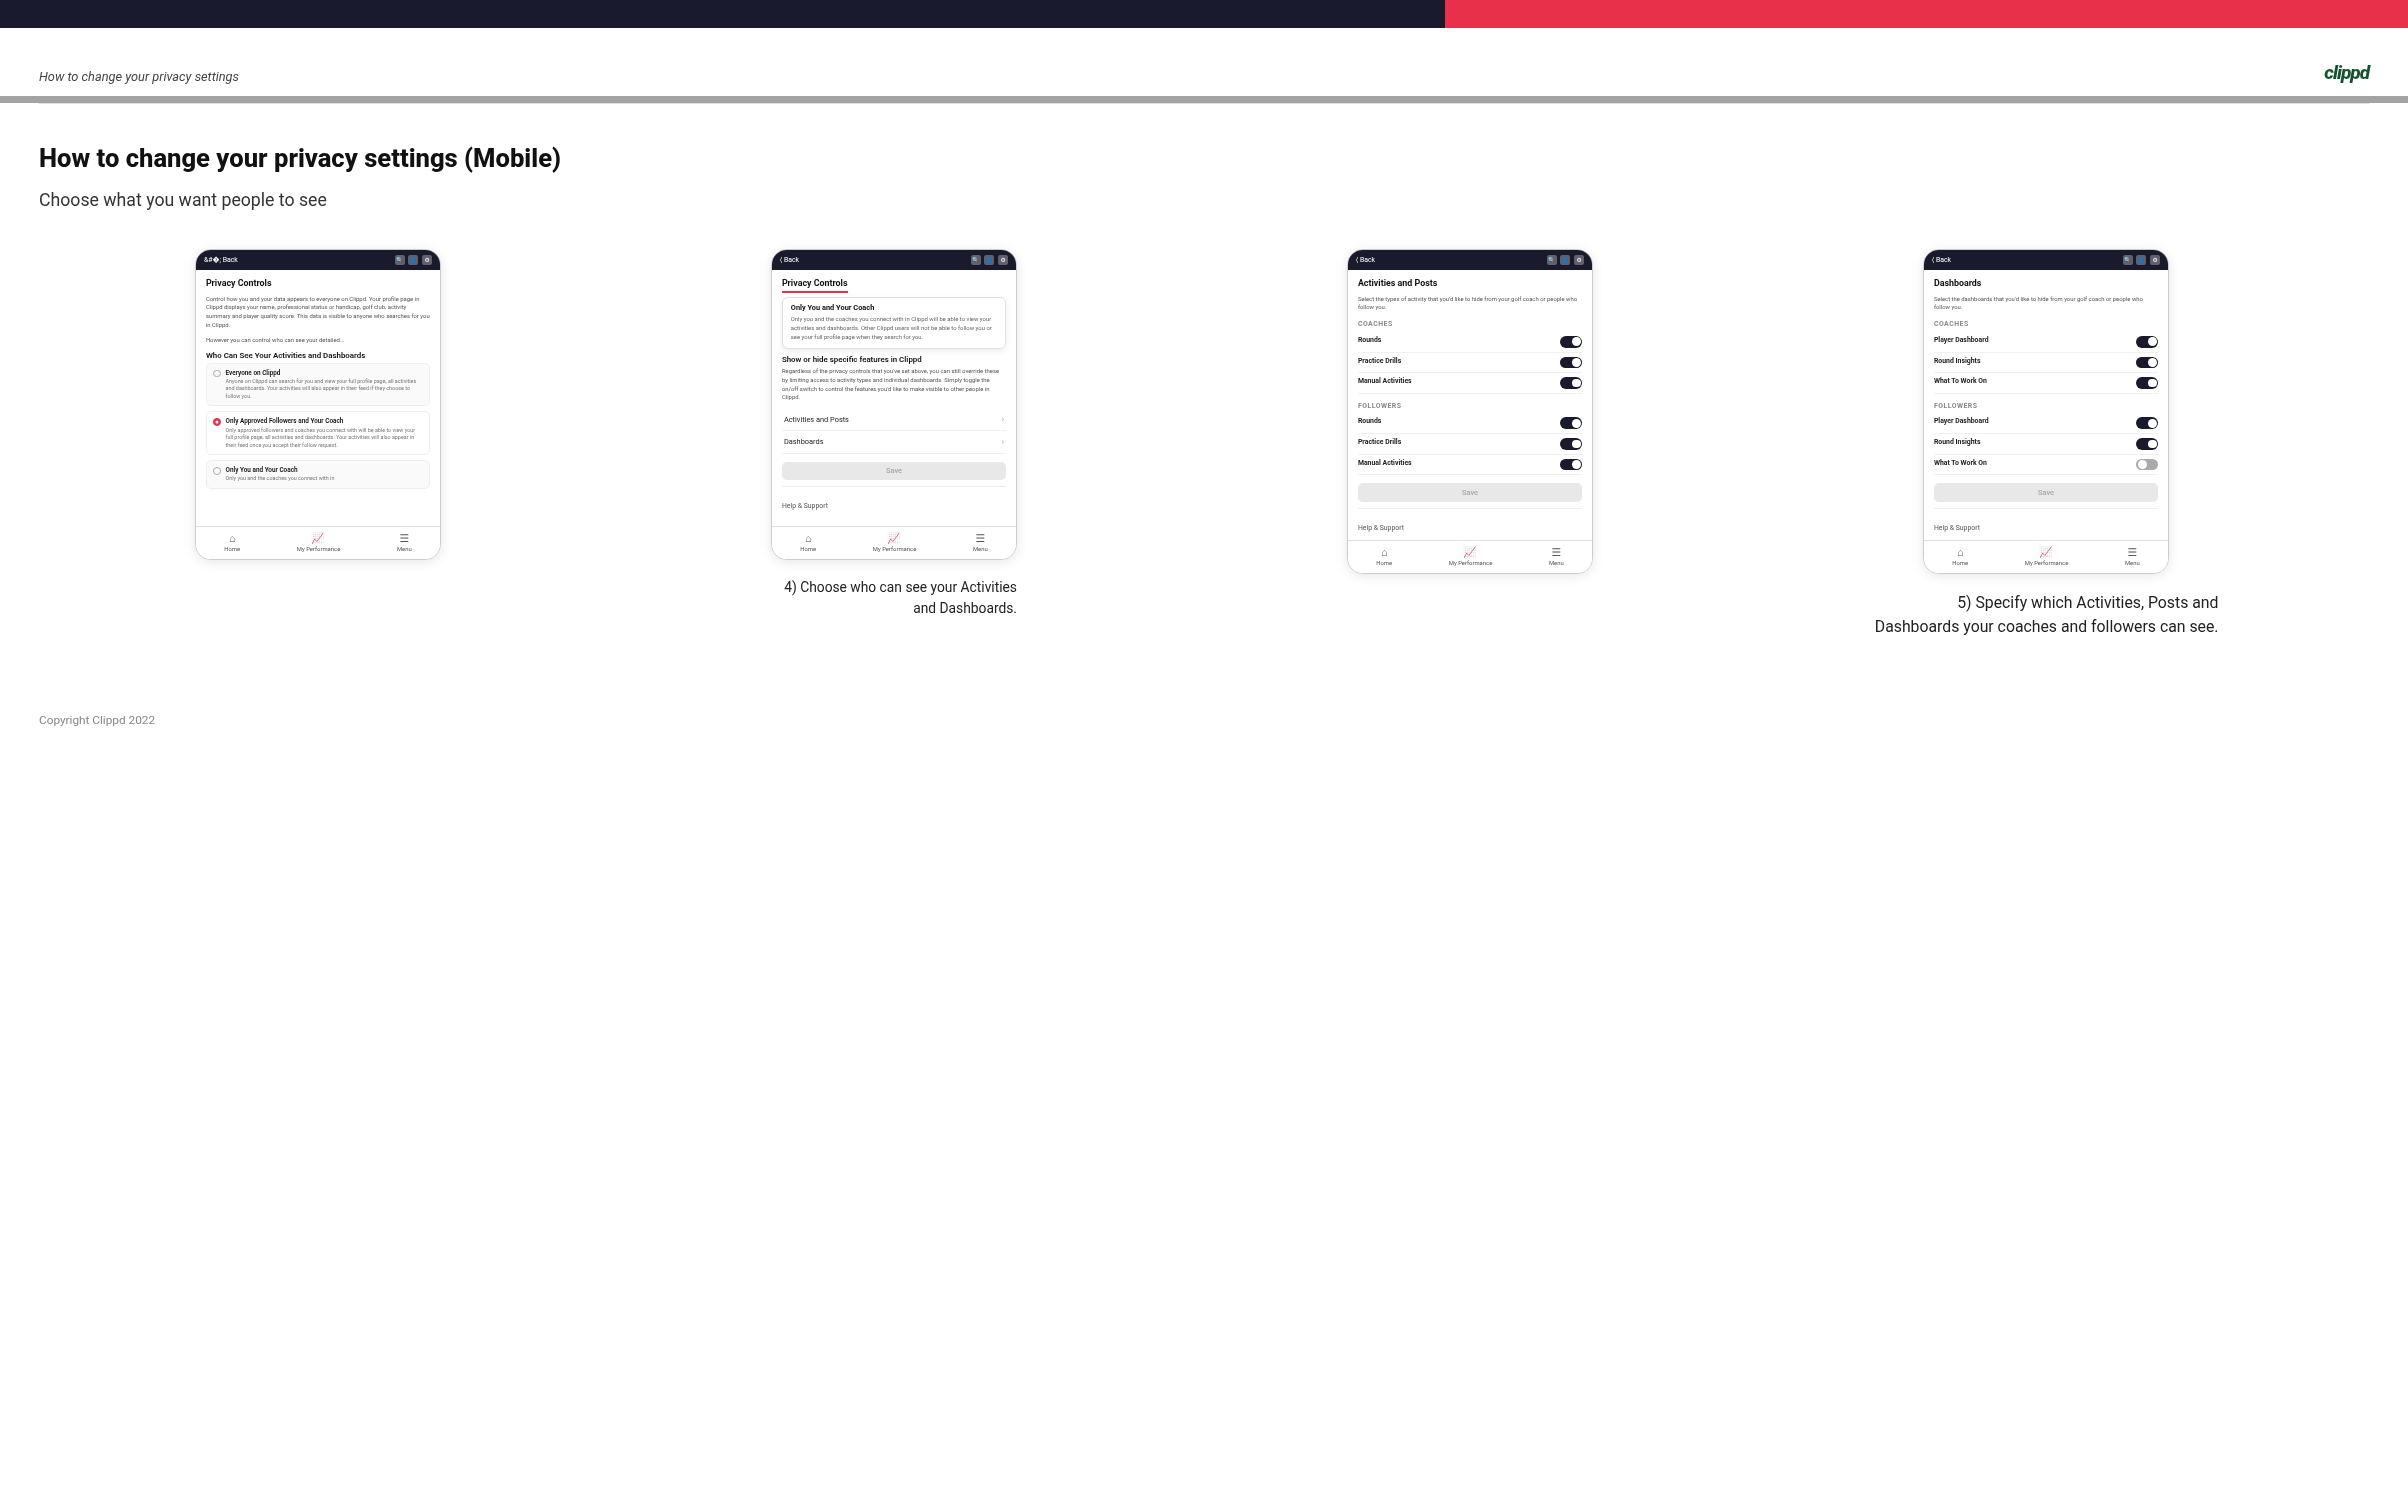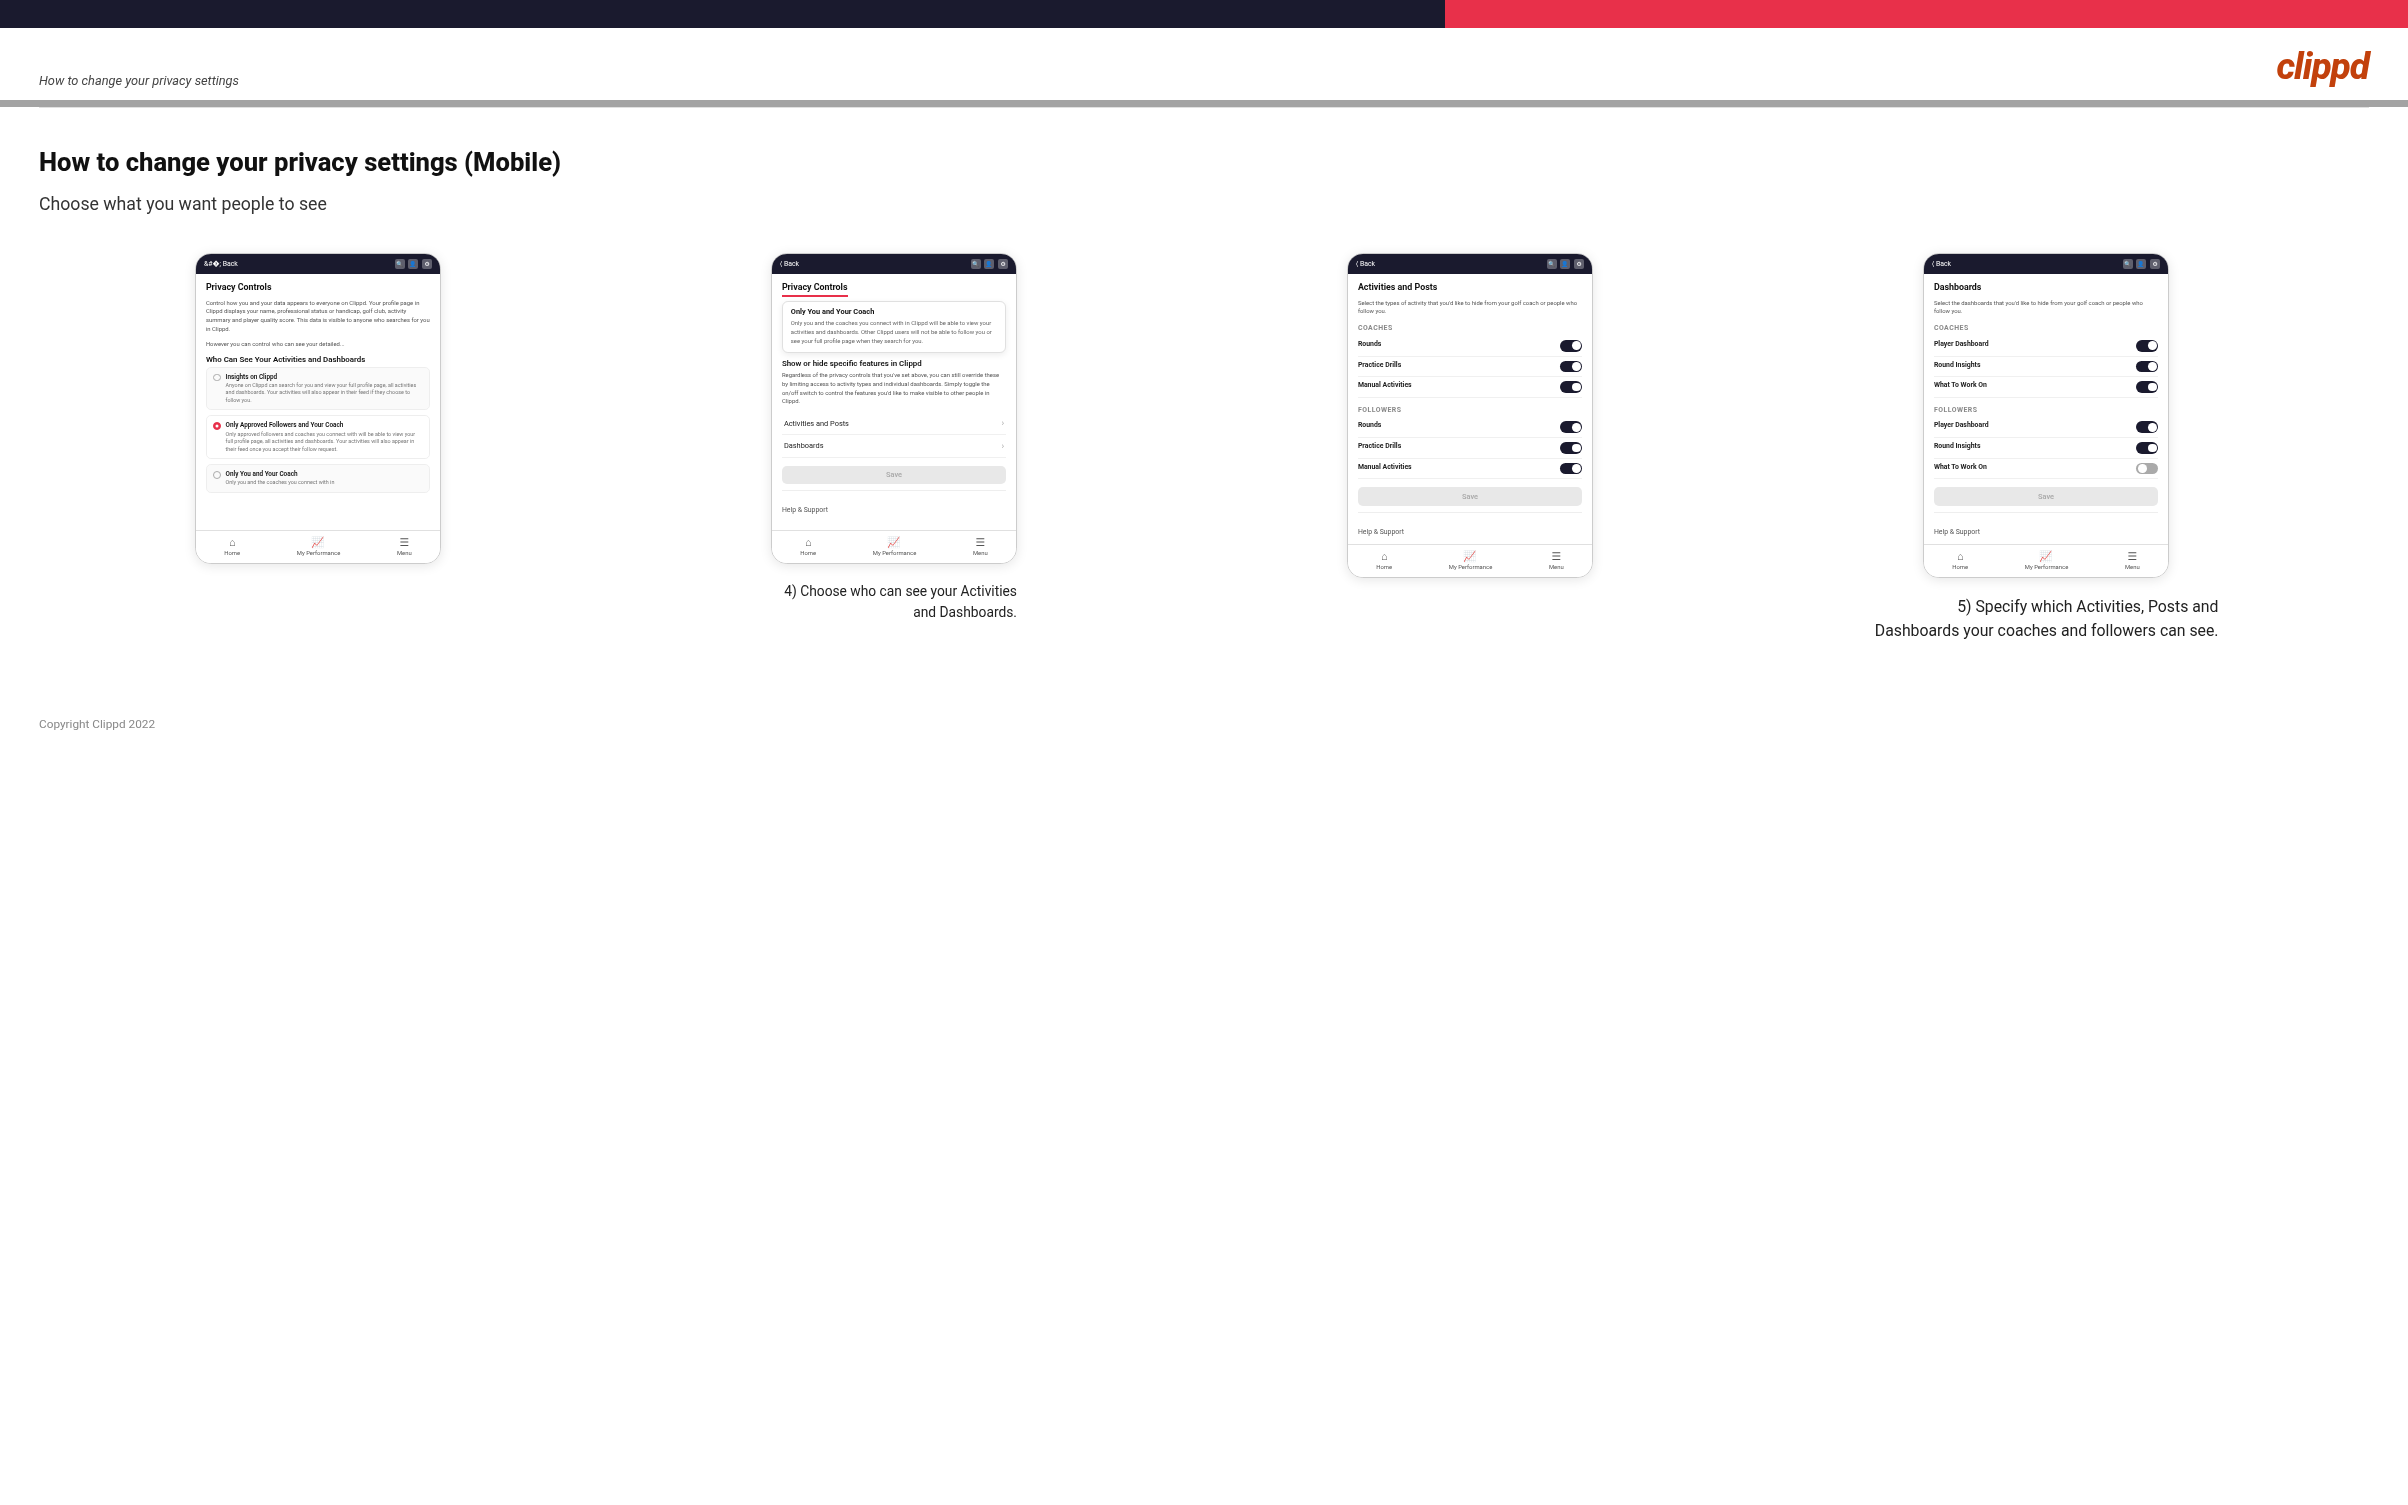--- a/index.html
+++ b/index.html
@@ -24,24 +24,25 @@
       justify-content: space-between;
       padding: 17.7px 39px 11.8px 39px;
       border-bottom: 7px solid #a3a3a3;
       font-style: italic;
     }
     .header-breadcrumb {
       font-size: 12.8px;
       color: #444;
     }
     .logo {
-      font-size: 37px;
+      font-size: 19px;
       font-weight: 800;
-      color: #c2410c;
+      color: #14532d;
       letter-spacing: -1px;
+      margin-top: 16px;
     }
 
     
     .main {
       padding: 39px 39px 59px 39px;
       max-width: 2364px;
     }
 
     .page-title {
       font-size: 25.6px;
@@ -386,21 +387,21 @@
 
         <div class="phone-content">
           <div class="phone-section-title">Privacy Controls</div>
           <p class="phone-body-text">Control how you and your data appears to everyone on Clippd. Your profile page in Clippd displays your name, professional status or handicap, golf club, activity summary and player quality score. This data is visible to anyone who searches for you in Clippd.</p>
           <p class="phone-body-text">However you can control who can see your detailed...</p>
           <div class="phone-subtitle">Who Can See Your Activities and Dashboards</div>
 
           <div class="radio-option">
             <div class="radio-circle"></div>
             <div>
-              <div class="radio-label">Insights on Clippd</div>
+              <div class="radio-label">Everyone on Clippd</div>
               <div class="radio-desc">Anyone on Clippd can search for you and view your full profile page, all activities and dashboards. Your activities will also appear in their feed if they choose to follow you.</div>
             </div>
           </div>
 
           <div class="radio-option selected">
             <div class="radio-circle filled"></div>
             <div>
               <div class="radio-label">Only Approved Followers and Your Coach</div>
               <div class="radio-desc">Only approved followers and coaches you connect with will be able to view your full profile page, all activities and dashboards. Your activities will also appear in their feed once you accept their follow request.</div>
             </div>

